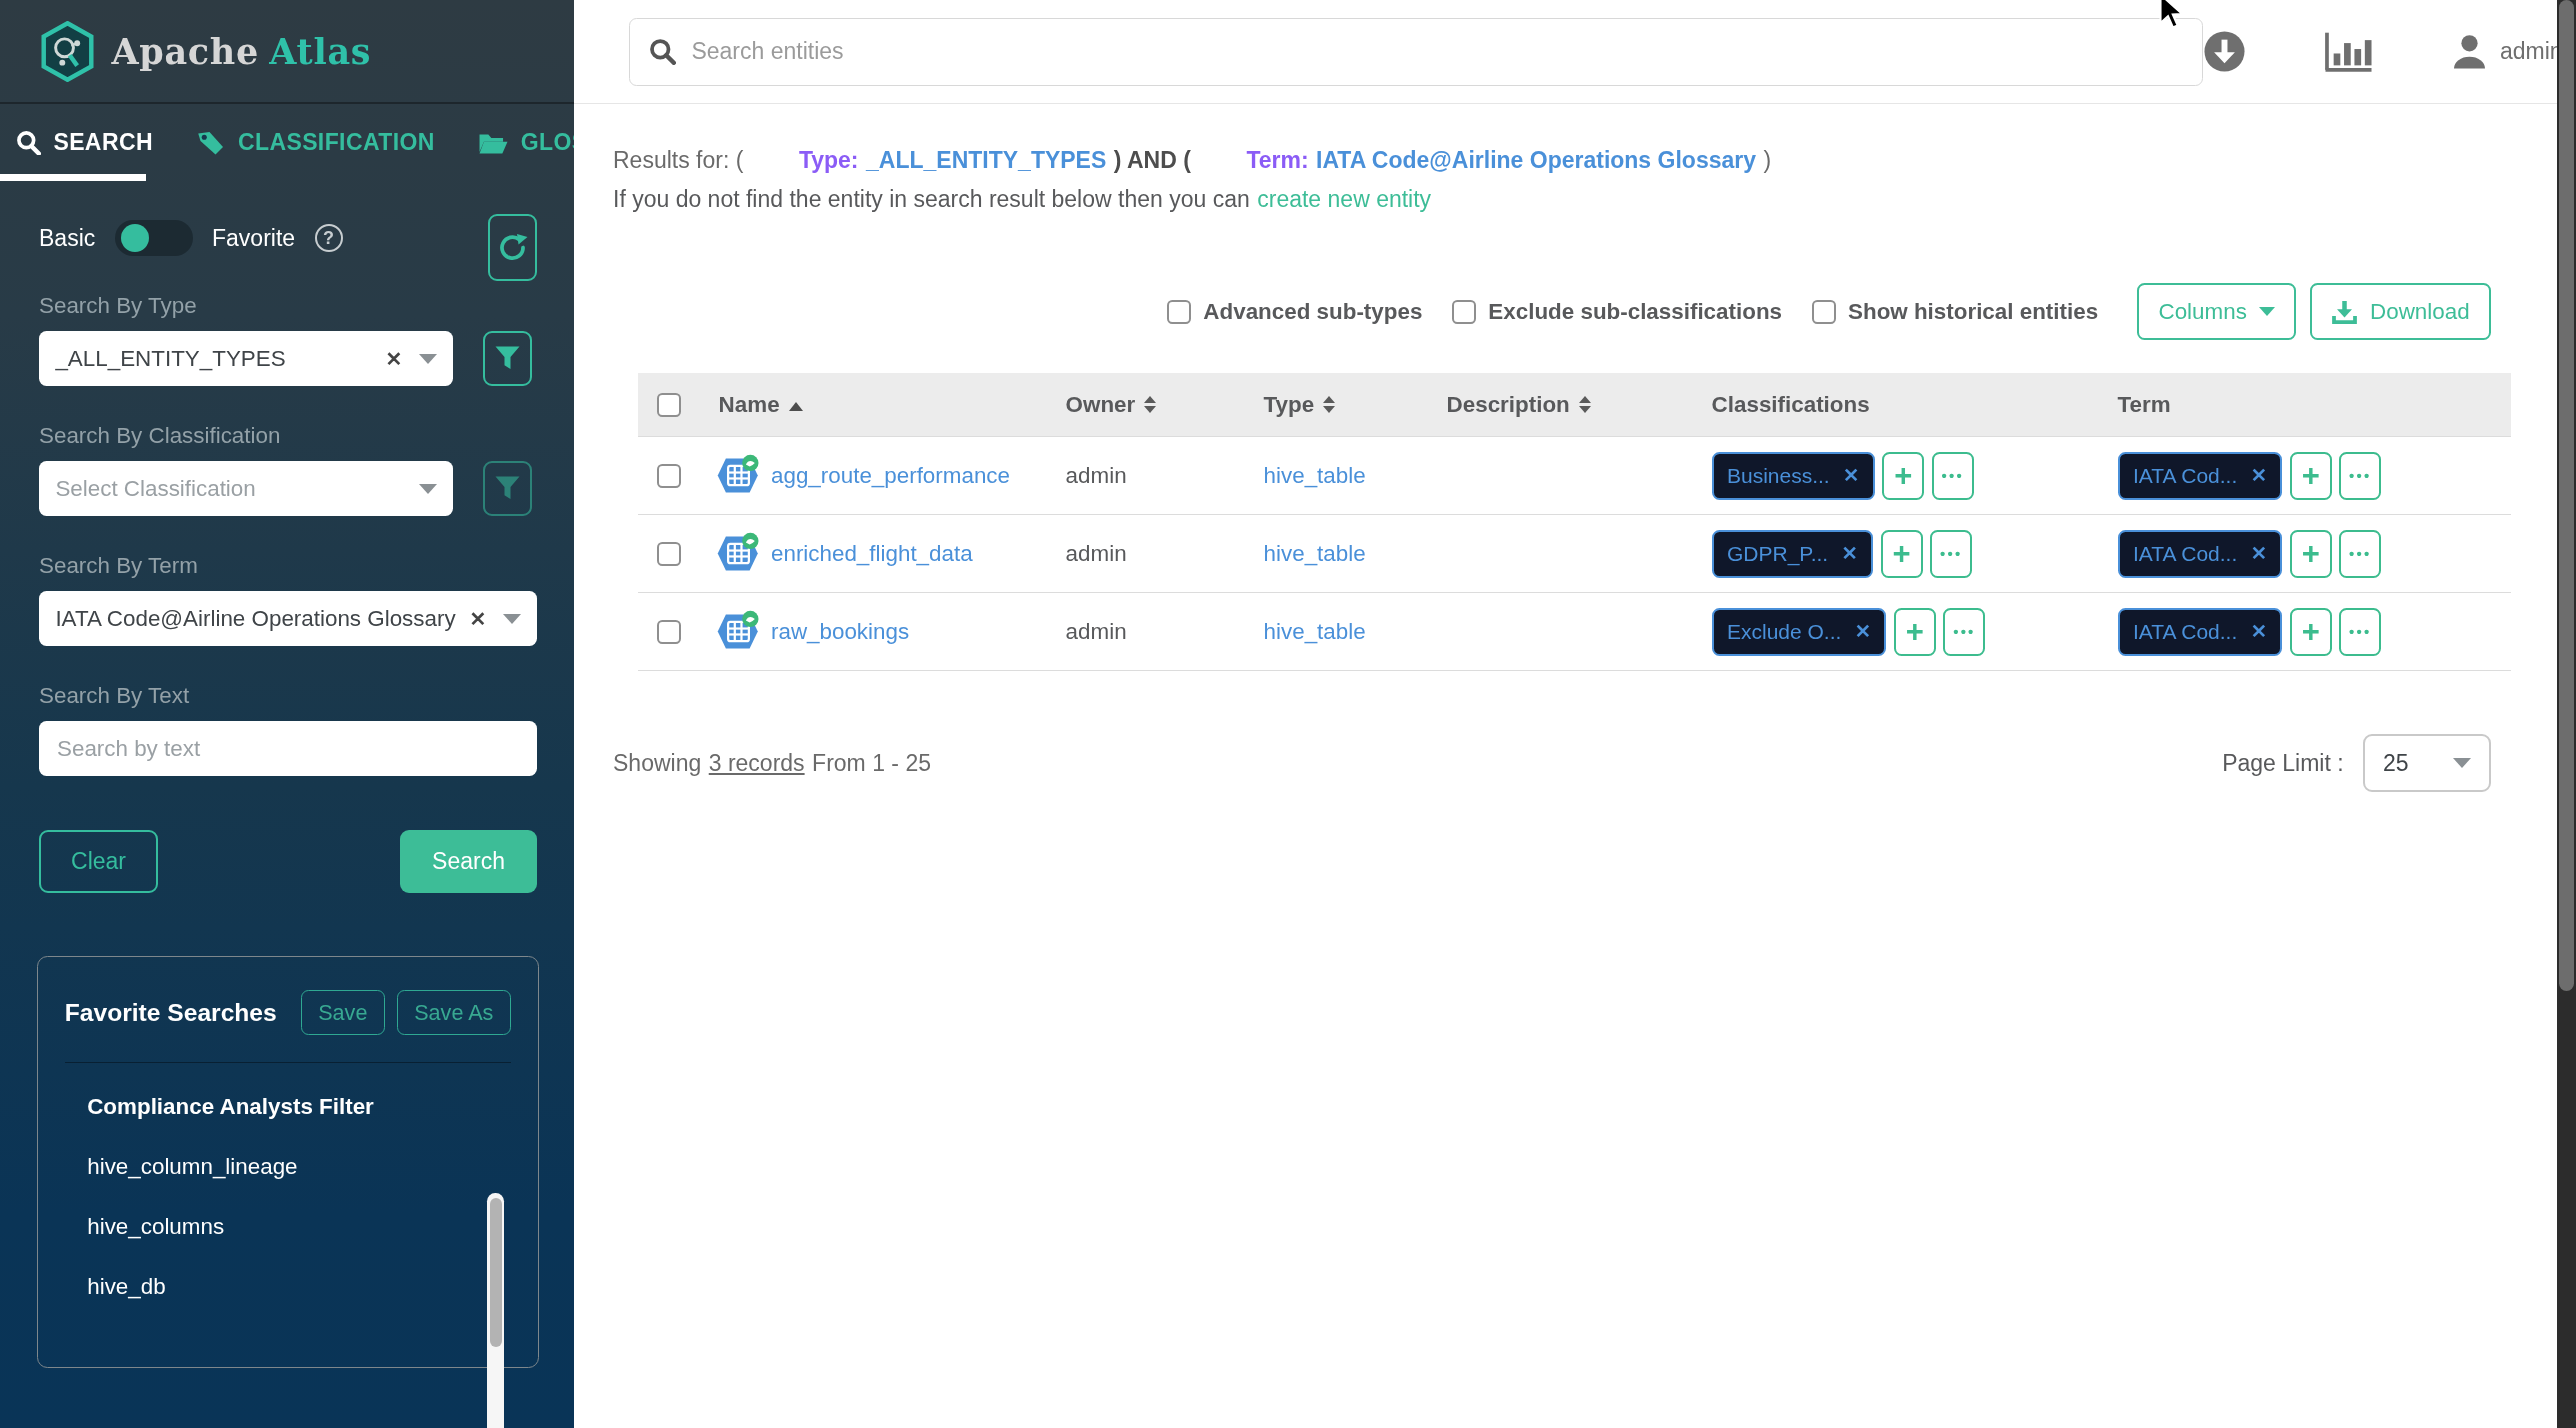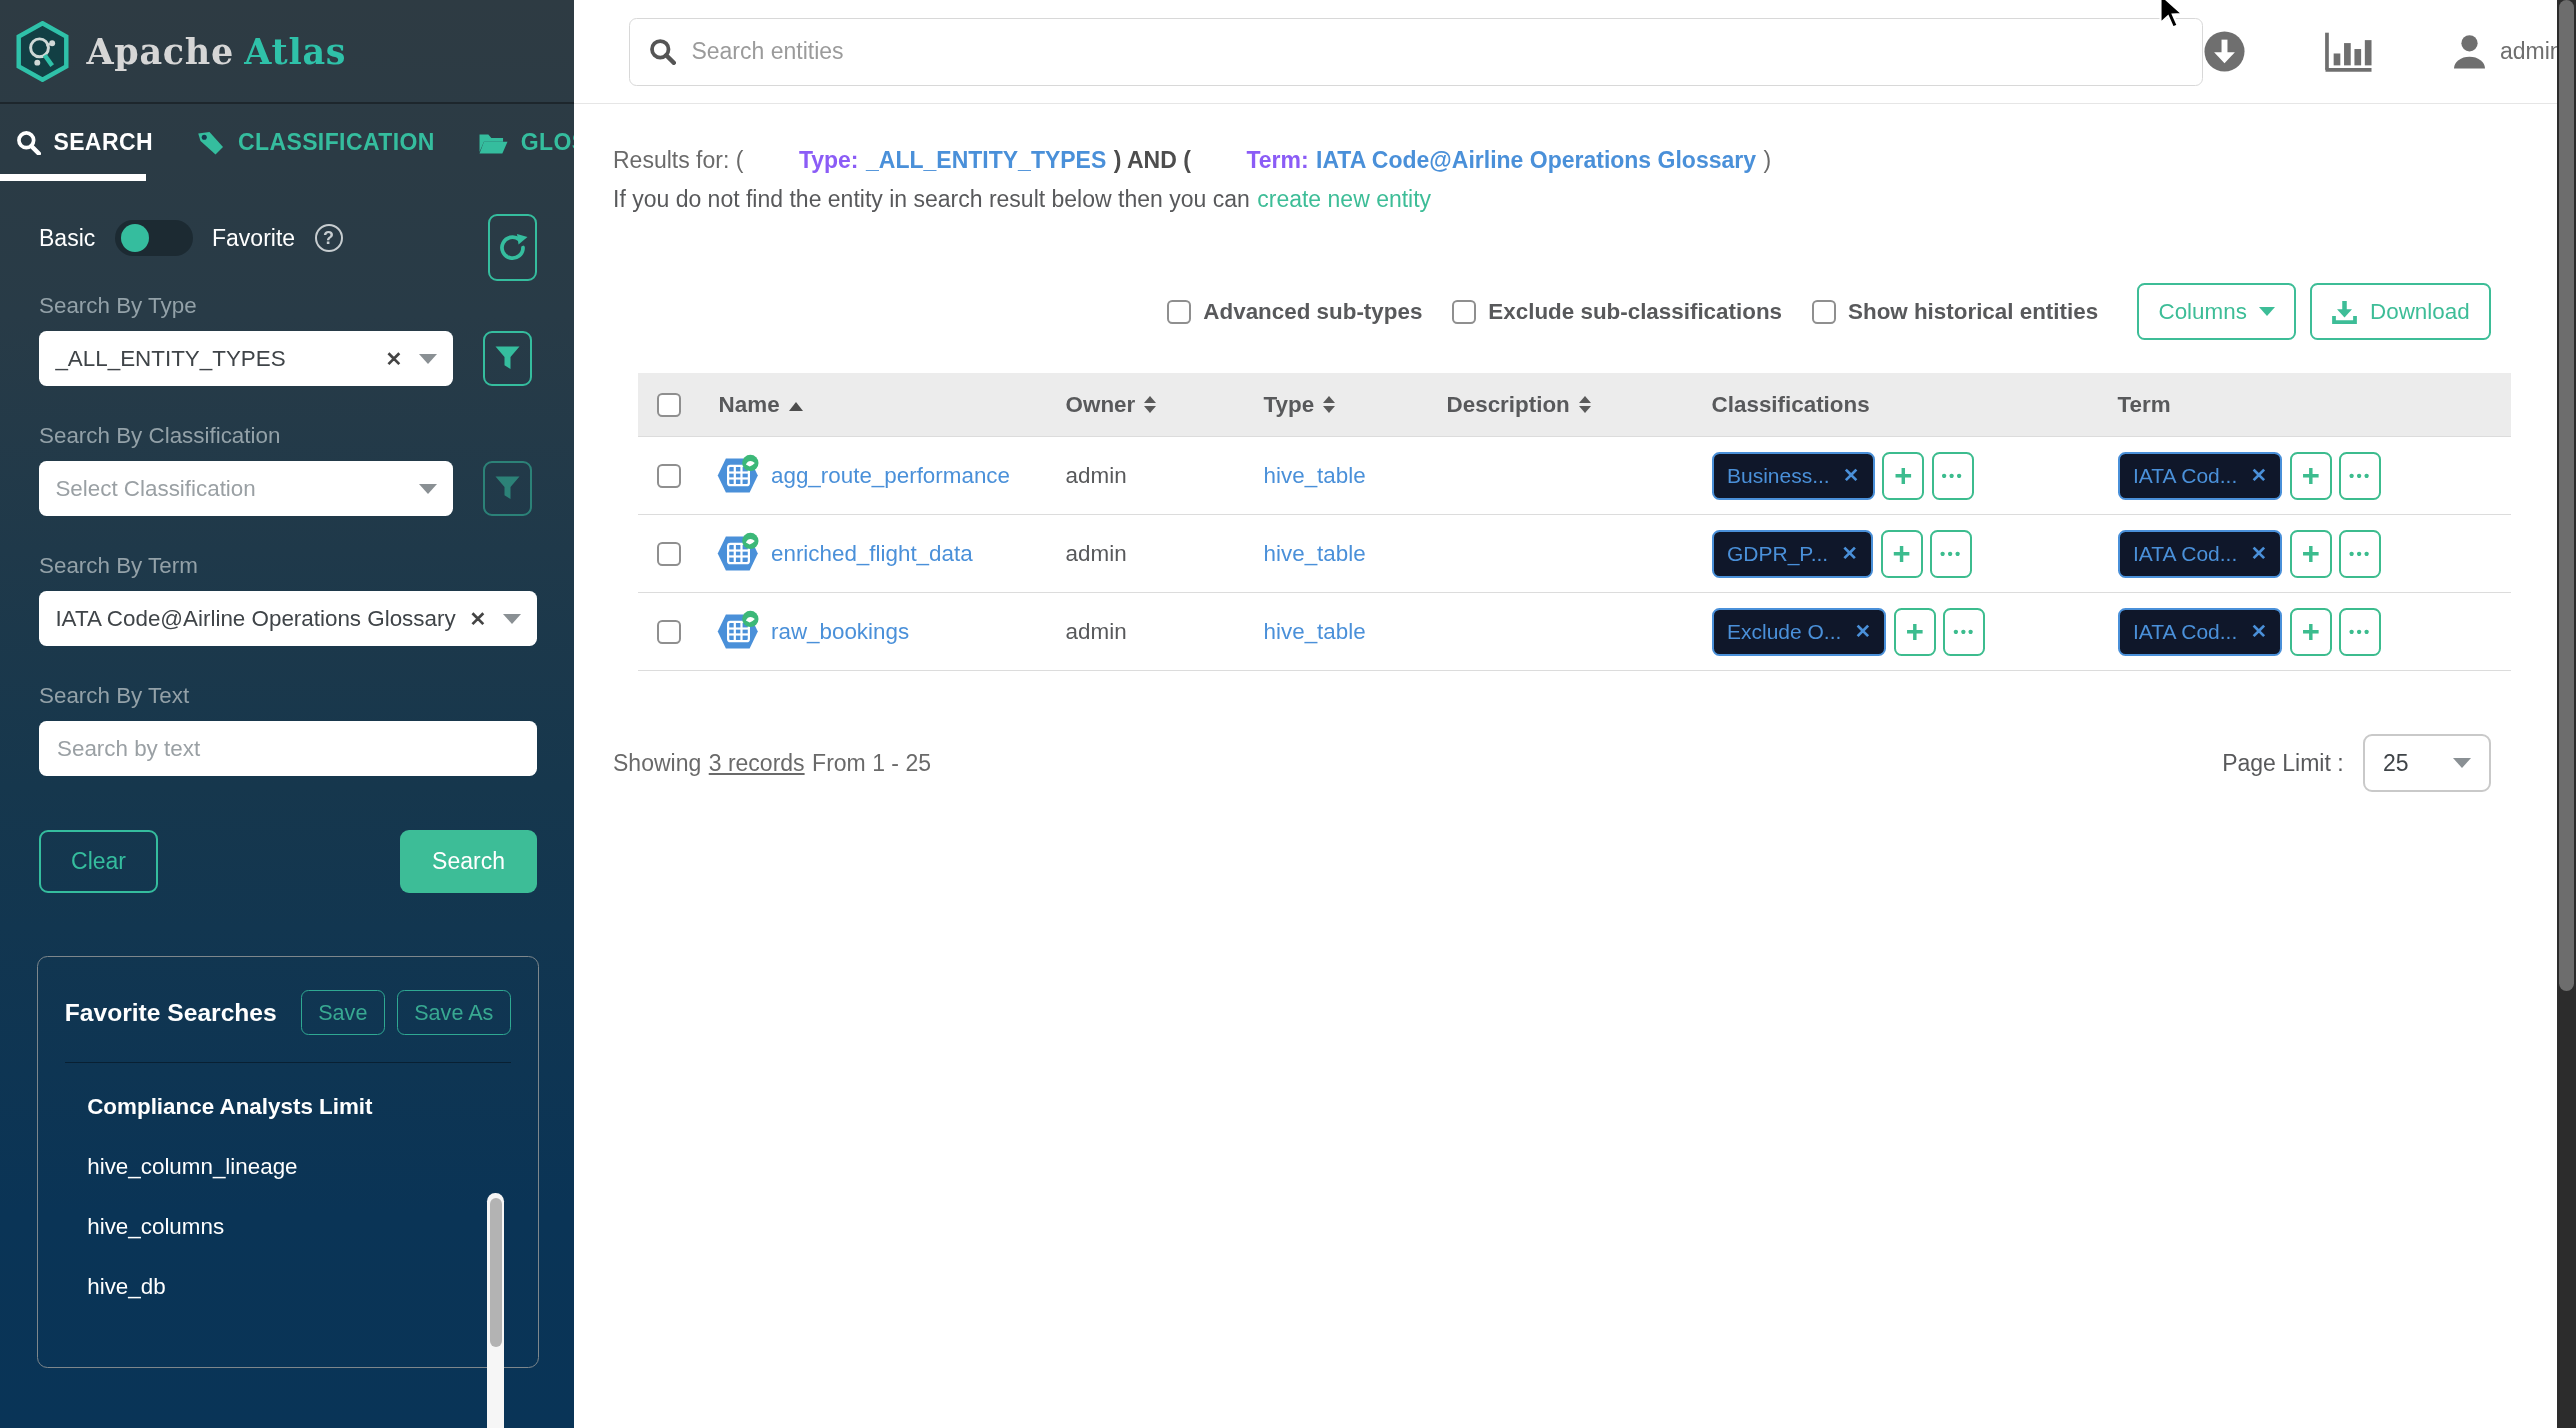--- a/index.html
+++ b/index.html
@@ -3,21 +3,21 @@
 <meta charset="utf-8">
 <style>
   * { margin:0; padding:0; box-sizing:border-box; }
   html,body { width:2576px; height:1428px; overflow:hidden; background:#fff;
     font-family:"Liberation Sans", sans-serif; }
   .app { position:relative; width:2576px; height:1428px; }
 
   
   .sidebar { position:absolute; left:0; top:0; width:574px; height:1428px;
     background:linear-gradient(180deg,#2e3b43 0%,#283b47 22%,#16374d 55%,#0a3456 85%,#093457 100%); }
-  .logo-row { height:104px; display:flex; align-items:center; padding-left:15px;
+  .logo-row { height:104px; display:flex; align-items:center; padding-left:40px;
     border-bottom:2.2px solid #1d262c; }
   .brand { font-family:"DejaVu Serif", serif; font-weight:700; font-size:35px; margin-left:16.4px; letter-spacing:0.7px;}
   .brand .apache { color:#d6d6d6; }
   .brand .atlas  { color:#2fc1a9; margin-left:10.4px; }
   .tabs { position:relative; height:77px; display:flex; align-items:center; gap:43px; padding-left:16.4px; }
   .tab { display:flex; align-items:center; gap:12px; font-size:23px; font-weight:700;
     color:#35bd9e; letter-spacing:0.4px; cursor:pointer; }
   .tab.active { color:#ffffff; }
   .tab-underline { position:absolute; left:0; bottom:0; width:146px; height:6.7px; background:#ffffff; }
 
@@ -246,21 +246,21 @@
       <div class="fav-card">
         <div class="fav-head">
           <span class="fav-title">Favorite Searches</span>
           <span class="fav-btns">
             <button class="btn-save">Save</button>
             <button class="btn-save">Save As</button>
           </span>
         </div>
         <div class="fav-divider"></div>
         <div class="fav-list">
-          <div class="fav-item first">Compliance Analysts Limit</div>
+          <div class="fav-item first">Compliance Analysts Filter</div>
           <div class="fav-item">hive_column_lineage</div>
           <div class="fav-item">hive_columns</div>
           <div class="fav-item">hive_db</div>
         </div>
         <div class="fav-scroll">
             <div class="fthumb"></div>
           </div>
       </div>
     </div>
   </aside>

